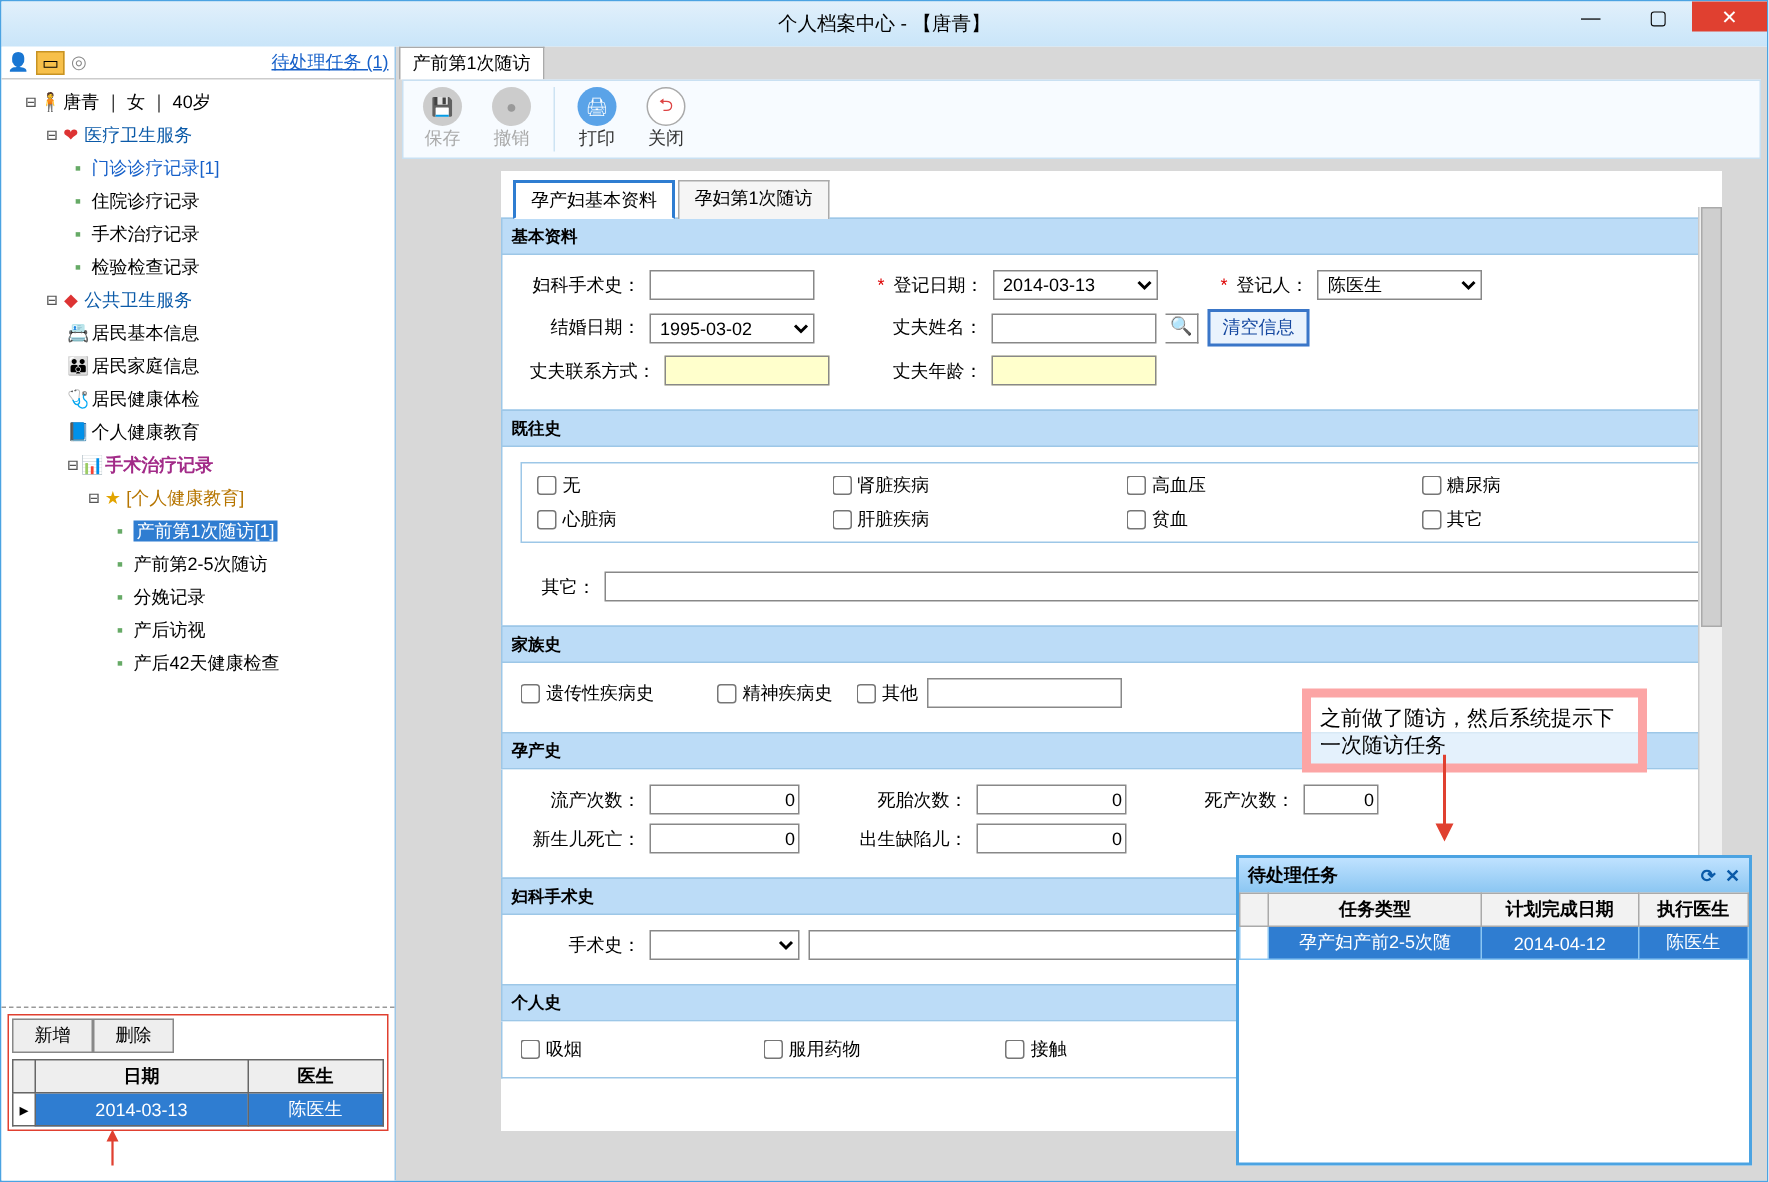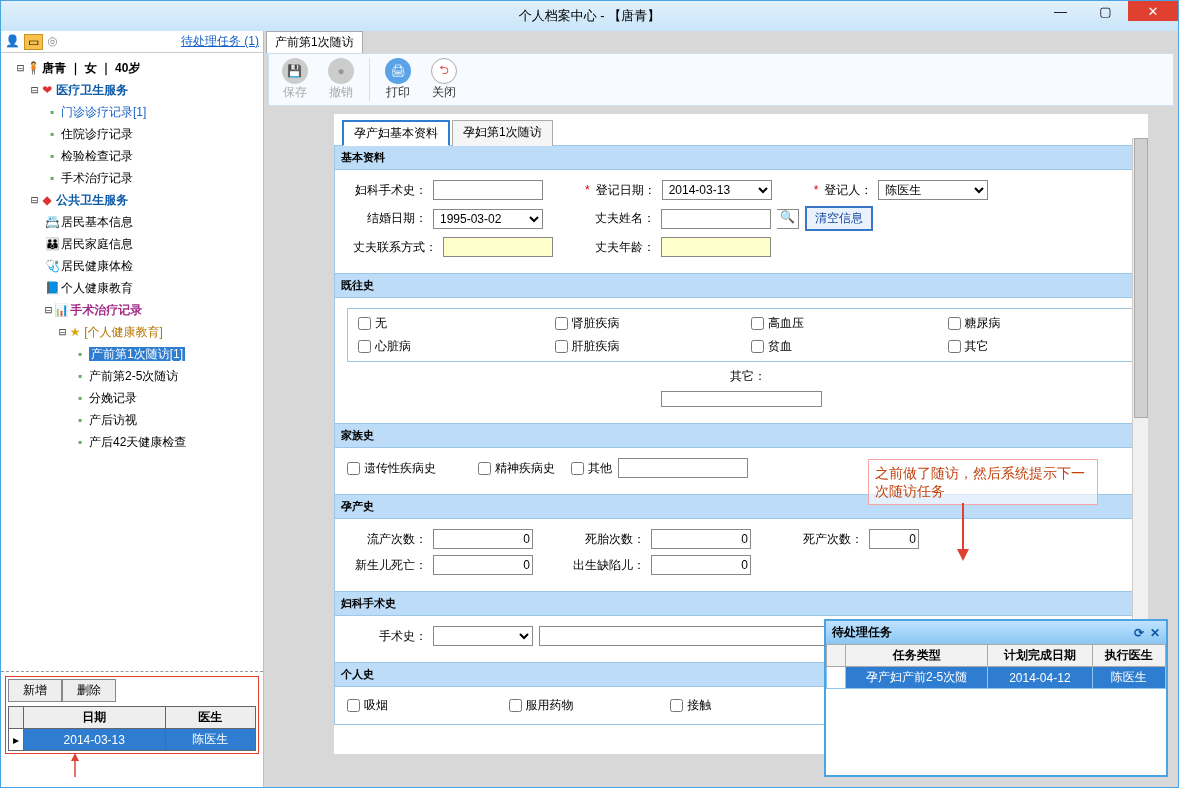--- a/index.html
+++ b/index.html
@@ -15,21 +15,21 @@
 .left-top { height:22px; border-bottom:1px solid #ccc; display:flex; align-items:center; padding:0 4px; }
 .left-top .icons { display:flex; gap:4px; }
 .left-top .link { margin-left:auto; color:#1660c9; text-decoration:underline; }
 .tree { flex:1; overflow:auto; padding:4px 2px; }
 .tree ul { list-style:none; padding-left:14px; }
 .tree li { line-height:22px; white-space:nowrap; }
 .tree .icon { display:inline-block; width:14px; text-align:center; margin-right:2px; }
 .tree .expander { color:#555; margin-right:2px; font-family: monospace;}
 .tree .sel { background:#2f7dd1; color:#fff; padding:0 2px; }
 .tree .link-blue { color:#1660c9; }
-.tree .bold { font-weight:bold; }
+.tree .bold { font-weight:normal; }
 .tree .pink { color:#a22b88; font-weight:bold;}
 .tree .orange { color:#b67500;}
 .left-bottom { border-top:1px dashed #999; padding:4px; }
 .left-bottom .annotation-box { border:1px solid #e04030; padding:2px; }
 .btnrow { display:flex; gap:0; margin-bottom:4px;}
 .btnrow button { border:1px solid #888; background:#eee; padding:2px 14px; }
 .minitable { border-collapse:collapse; width:100%; }
 .minitable th,.minitable td { border:1px solid #666; padding:2px 4px; text-align:center; }
 .minitable th { background:#eee; }
 .minitable td.selrow { background:#2f7dd1; color:#fff; }
@@ -61,24 +61,24 @@
 .scroller { position:absolute; right:0; top:24px; bottom:0; width:16px; background:#f0f0f0; border-left:1px solid #ccc;}
 .scroller .thumb { position:absolute; top:0; width:14px; left:1px; height:280px; background:#cfcfcf; border:1px solid #aaa;}
 
 
 .float-panel { position:absolute; right:10px; bottom:10px; width:344px; border:2px solid #4ba3e2; background:#fff;}
 .float-panel .hdr { background:linear-gradient(#bfe2ff,#8bc6f2); padding:3px 6px; display:flex; align-items:center; font-weight:bold;}
 .float-panel .hdr .ctrls{ margin-left:auto; display:flex; gap:6px; color:#0a5aa8;}
 .float-panel table { border-collapse:collapse; width:100%;}
 .float-panel th { background:#f2f2f2; border:1px solid #aaa; padding:2px 4px;}
 .float-panel td { border:1px solid #8bc6f2; background:#2f7dd1; color:#fff; padding:2px 4px; text-align:center;}
-.float-panel .body { height:131px; }
-
-
-.annot-box { position:absolute; border:1px solid #fca5a5; padding:4px 6px; color:#c2410c; font-size:14px; line-height:18px; background:rgba(255,255,255,0.6);margin-left:44px;}
+.float-panel .body { height:180px; }
+
+
+.annot-box { position:absolute; border:6px solid #fca5a5; padding:4px 6px; color:#000000; font-size:14px; line-height:18px; background:rgba(255,255,255,0.6);margin-left:44px;}
 .arrow-svg { position:absolute; }
 </style>
 </head>
 <body>
 
 <div class="window">
  <div class="titlebar">
    <span class="title">个人档案中心 - 【唐青】</span>
    <div class="winbtns">
      <div class="winbtn">—</div>
@@ -98,22 +98,22 @@
       <a class="link">待处理任务  (1)</a>
     </div>
     <div class="tree">
       <ul>
         <li><span class="expander">⊟</span><span class="icon">🧍</span><span class="bold">唐青  ｜  女  ｜  40岁</span>
           <ul>
             <li><span class="expander">⊟</span><span class="icon" style="color:#d33;">❤</span><span class="bold" style="color:#0b5aa8">医疗卫生服务</span>
               <ul>
                 <li><span class="icon" style="color:#6a6;">▪</span><span class="link-blue">门诊诊疗记录[1]</span></li>
                 <li><span class="icon" style="color:#6a6;">▪</span><span>住院诊疗记录</span></li>
+                <li><span class="icon" style="color:#6a6;">▪</span><span>手术治疗记录</span></li>
                 <li><span class="icon" style="color:#6a6;">▪</span><span>检验检查记录</span></li>
-                <li><span class="icon" style="color:#6a6;">▪</span><span>手术治疗记录</span></li>
               </ul>
             </li>
             <li><span class="expander">⊟</span><span class="icon" style="color:#d33;">◆</span><span class="bold" style="color:#0b5aa8">公共卫生服务</span>
               <ul>
                 <li><span class="icon">📇</span><span>居民基本信息</span></li>
                 <li><span class="icon">👪</span><span>居民家庭信息</span></li>
                 <li><span class="icon">🩺</span><span>居民健康体检</span></li>
                 <li><span class="icon">📘</span><span>个人健康教育</span></li>
                 <li><span class="expander">⊟</span><span class="icon">📊</span><span class="pink">手术治疗记录</span>
                   <ul>
@@ -253,21 +253,21 @@
               </label>
           <label class="check">
                 <input type="checkbox" style="">
                 <span>贫血</span>
               </label>
           <label class="check">
                 <input type="checkbox" style="">
                 <span>其它</span>
               </label>
         </div>
-        <div class="row" style="margin-top:6px;flex-direction:column;">
+        <div class="row" style="margin-top:19px;">
           <span class="lbl" style="width:50px">其它：</span>
           <input type="text" style="flex: 1 1 0%;">
         </div>
       </div>
 
       <div class="section-head">家族史</div>
       <div class="section-body">
         <div class="row">
           <label class="check">
                 <input type="checkbox" style="">

